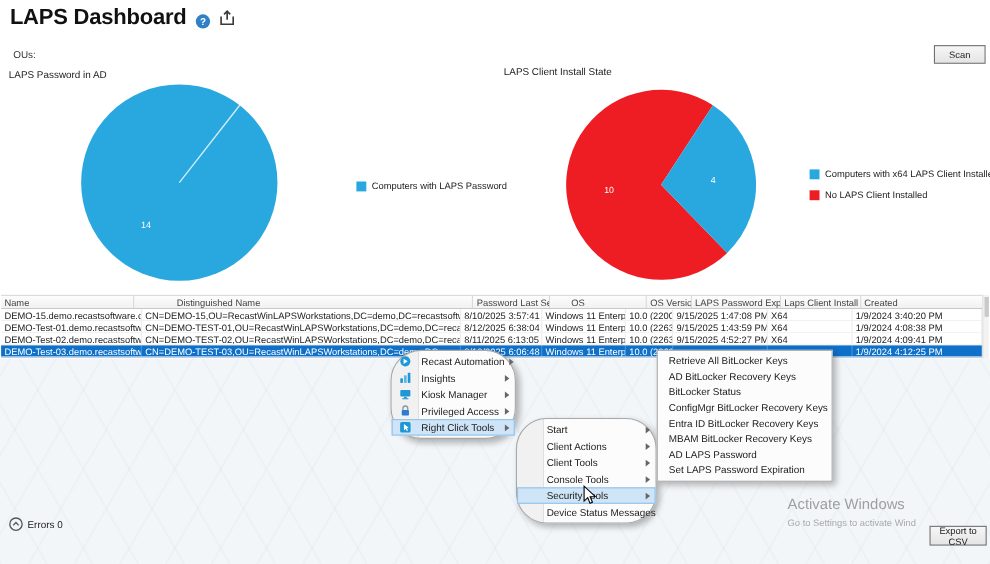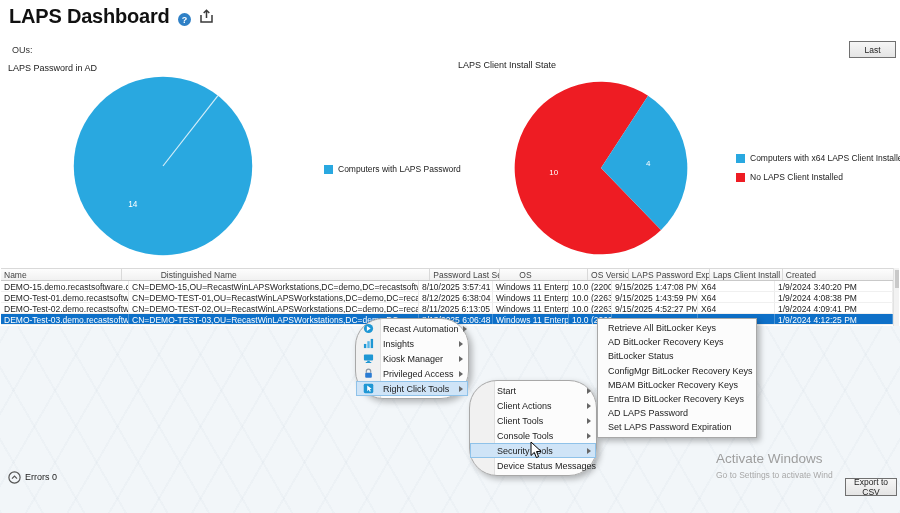--- a/index.html
+++ b/index.html
@@ -80,21 +80,21 @@
   <span class="title">LAPS Dashboard</span>
   <span class="help-icon">?</span>
   <span class="popout-icon">
     <svg viewBox="0 0 17 17" width="17" height="17" fill="none" stroke="#3a3a3a" stroke-width="1.5">
       <path d="M3 7 v7 h11 v-7"></path>
       <path d="M8.5 10 V2.5 M5.7 5 L8.5 2.2 L11.3 5"></path>
     </svg>
   </span>
 
   <label class="ou-label">OUs:</label>
-  <button class="btn scan-btn">Last</button>
+  <button class="btn scan-btn">Scan</button>
 
   <div class="chart-title t1">LAPS Password in AD</div>
   <div class="chart-title t2">LAPS Client Install State</div>
   <svg id="pie1" viewBox="0 0 200 200">
       <circle cx="100" cy="100" r="97" fill="#29a8e0"></circle>
       <line x1="100" y1="100" x2="159.72" y2="23.56" stroke="rgba(255,255,255,0.8)" stroke-width="1.3"></line>
       <text x="67.2" y="145.0" fill="#fff" font-size="9" text-anchor="middle">14</text>
     </svg>
   <svg id="pie2" viewBox="0 0 200 200">
       <path d="M100 100 L167.50 169.66 A97 97 0 1 1 152.89 18.69 Z" fill="#ee1c23"></path>
@@ -282,24 +282,24 @@
       <div class="menu-item">
         <span class="mi-label">AD BitLocker Recovery Keys</span>
       </div>
       <div class="menu-item">
         <span class="mi-label">BitLocker Status</span>
       </div>
       <div class="menu-item">
         <span class="mi-label">ConfigMgr BitLocker Recovery Keys</span>
       </div>
       <div class="menu-item">
+        <span class="mi-label">Entra ID BitLocker Recovery Keys</span>
+      </div>
+      <div class="menu-item">
         <span class="mi-label">MBAM BitLocker Recovery Keys</span>
-      </div>
-      <div class="menu-item">
-        <span class="mi-label">Entra ID BitLocker Recovery Keys</span>
       </div>
       <div class="menu-item">
         <span class="mi-label">AD LAPS Password</span>
       </div>
       <div class="menu-item">
         <span class="mi-label">Set LAPS Password Expiration</span>
       </div>
     </div>
 
   <span class="cursor">

